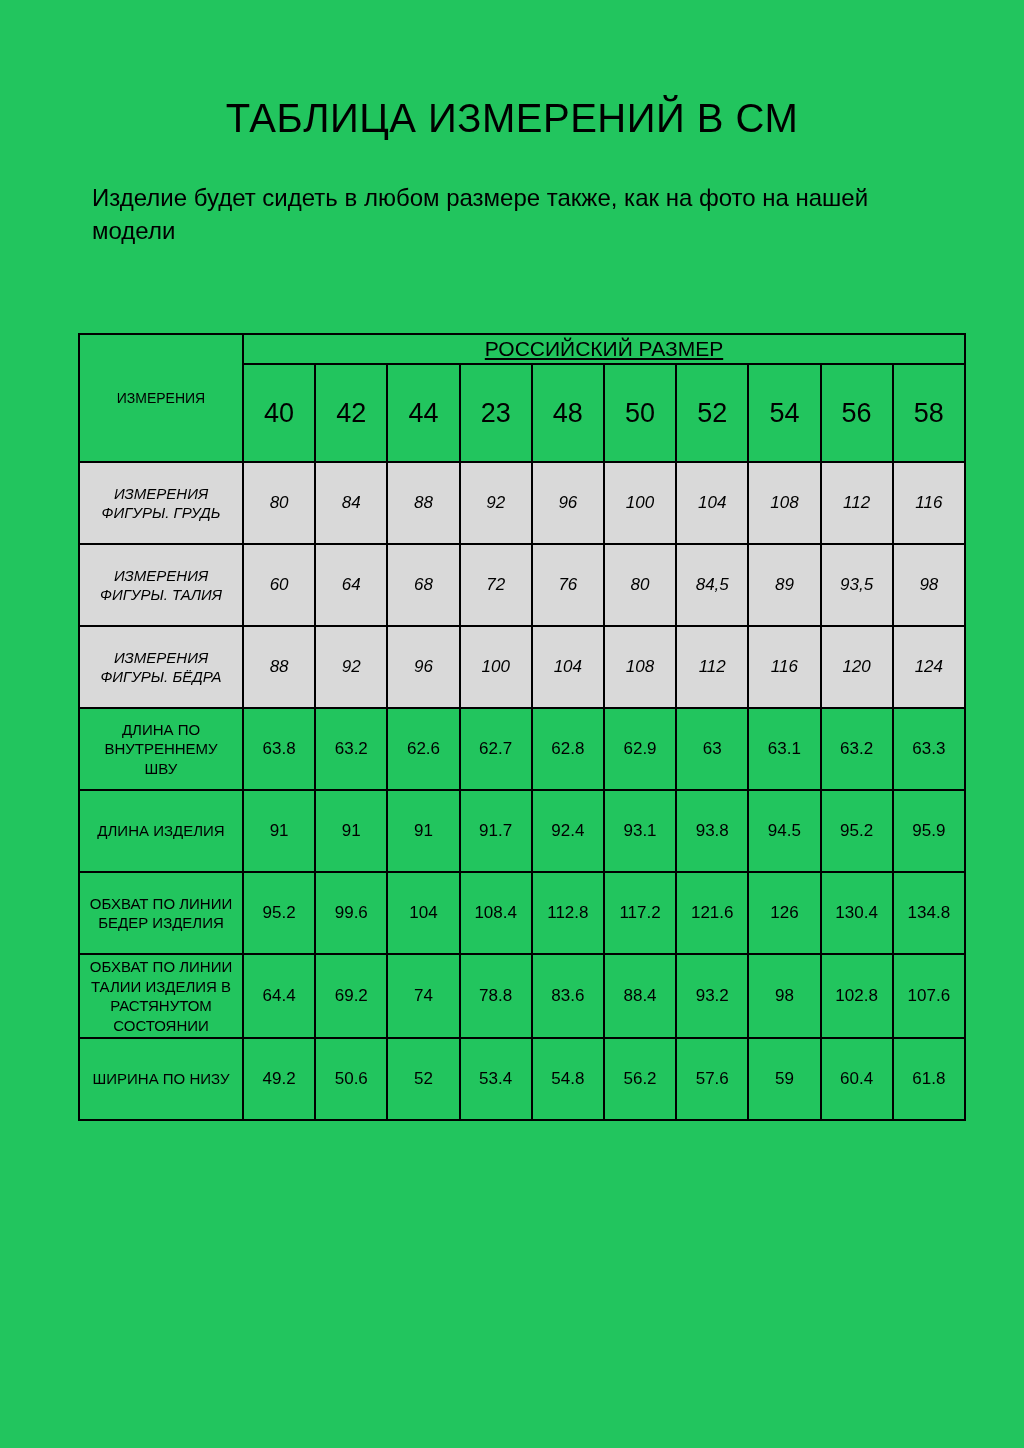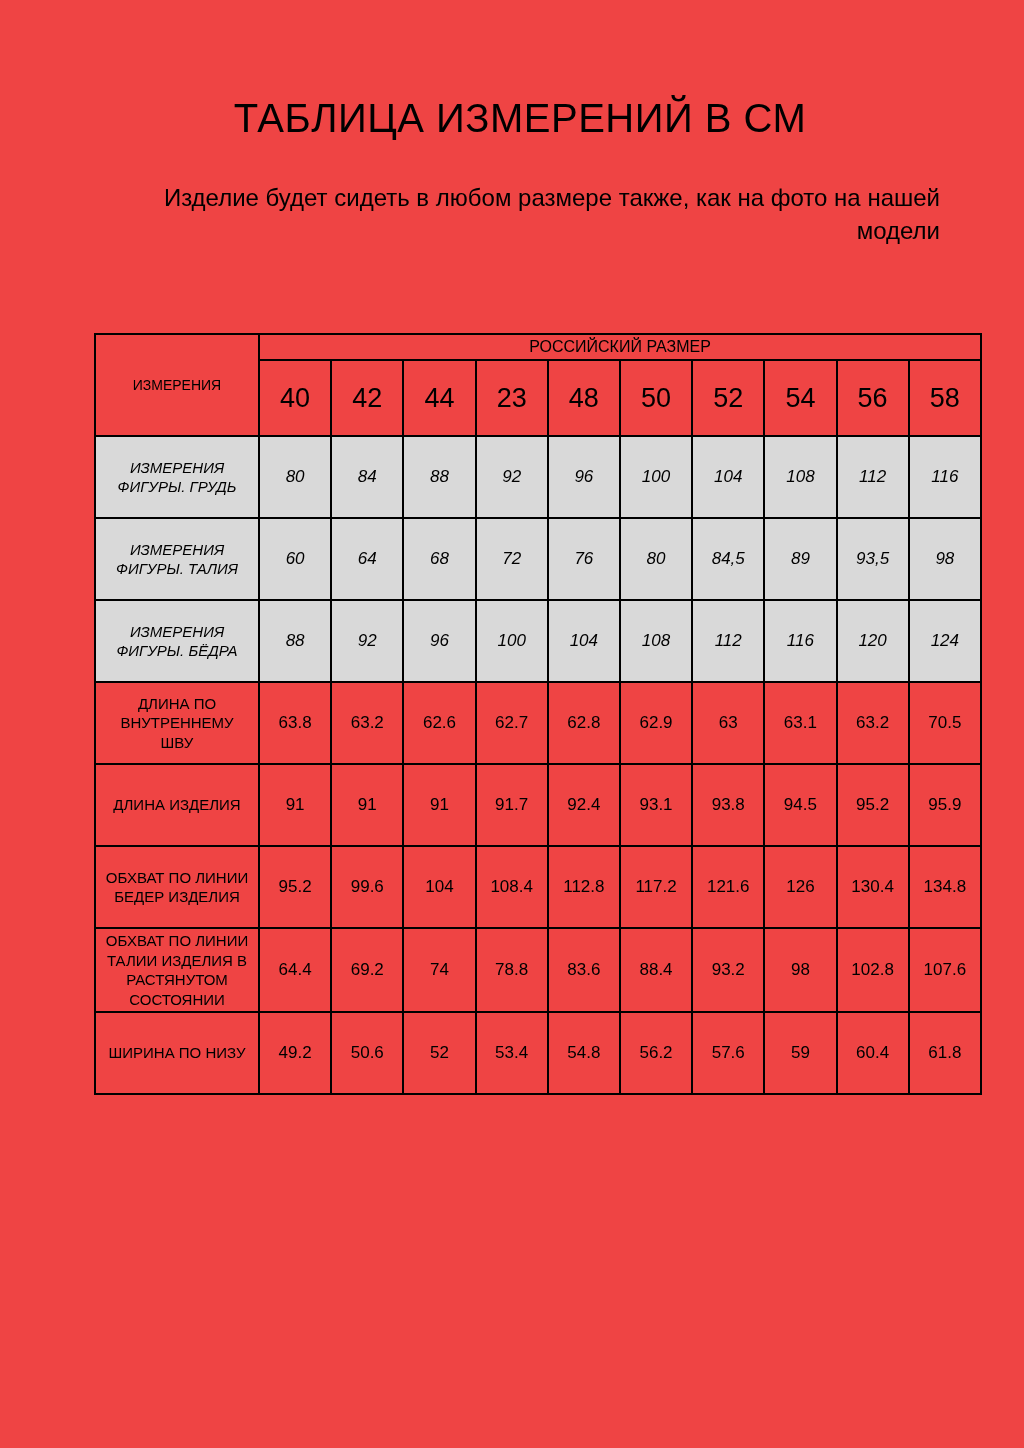--- a/index.html
+++ b/index.html
@@ -5,41 +5,40 @@
   * { margin: 0; padding: 0; box-sizing: border-box; }
   html, body {
     background: #ffffff;
     font-family: "Liberation Sans", sans-serif;
     color: #000000;
   }
   .page {
     position: relative;
     width: 1024px;
     height: 1448px;
-    background: #ef4444;
+    background: #22c55e;
     overflow: hidden;
-    padding-left: 16px;
   }
   .title {
     margin-top: 96px;
     text-align: center;
     font-size: 40px;
     font-weight: 400;
     letter-spacing: 0.5px;
   }
   .article {
     margin-top: 58px;
     text-align: center;
     font-size: 27px;
     font-weight: 400;
   }
   .subtitle {
     margin: 40px auto 0 auto;
     max-width: 840px;
-    text-align: right;
+    text-align: left;
     font-size: 24px;
     line-height: 33px;
     font-weight: 400;
   }
   table.size-table {
     margin-left: 78px;
     margin-top: 86px;
     width: 888px;
     border-collapse: collapse;
     table-layout: fixed;
@@ -48,23 +47,23 @@
   table.size-table td {
     border: 2px solid #000000;
     text-align: center;
     vertical-align: middle;
     padding: 2px 6px;
     font-weight: 400;
     overflow: hidden;
   }
   col.label-col { width: 164px; }
   tr.band-row    { height: 26px; }
-  tr.sizes-row   { height: 76px; }
+  tr.sizes-row   { height: 98px; }
   tbody tr       { height: 82px; }
-  .band-header   { font-size: 16px; }
+  .band-header   { font-size: 21px; text-decoration: underline; }
   .measure-header{ font-size: 14px; }
   .size-cell     { font-size: 27px; font-weight: 700; }
   .row-label     { font-size: 15px; line-height: 1.3; }
   td.value-cell  { font-size: 17px; }
   tr.shaded th, tr.shaded td {
     background: #d9d9d9;
     font-style: italic;
   }
 </style>
 </head>
@@ -143,21 +142,21 @@
           <th class="row-label">ДЛИНА ПО ВНУТРЕННЕМУ ШВУ</th>
           <td class="value-cell">63.8</td>
           <td class="value-cell">63.2</td>
           <td class="value-cell">62.6</td>
           <td class="value-cell">62.7</td>
           <td class="value-cell">62.8</td>
           <td class="value-cell">62.9</td>
           <td class="value-cell">63</td>
           <td class="value-cell">63.1</td>
           <td class="value-cell">63.2</td>
-          <td class="value-cell">70.5</td>
+          <td class="value-cell">63.3</td>
         </tr>
         <tr>
           <th class="row-label">ДЛИНА ИЗДЕЛИЯ</th>
           <td class="value-cell">91</td>
           <td class="value-cell">91</td>
           <td class="value-cell">91</td>
           <td class="value-cell">91.7</td>
           <td class="value-cell">92.4</td>
           <td class="value-cell">93.1</td>
           <td class="value-cell">93.8</td>

